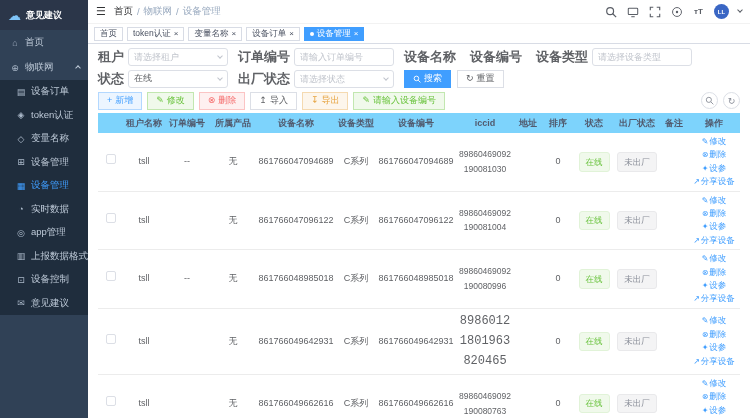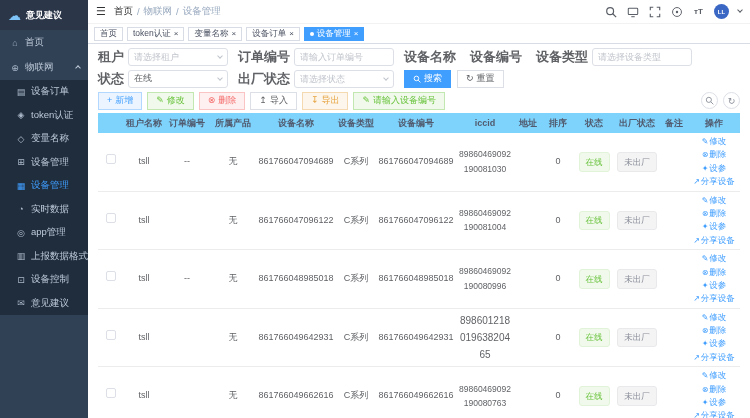--- a/index.html
+++ b/index.html
@@ -460,21 +460,21 @@
             </tr>
 
             <tr>
               <td><span class="ckbox"></span></td>
               <td>tsll</td>
               <td></td>
               <td>无</td>
               <td>861766049642931</td>
               <td>C系列</td>
               <td>861766049642931</td>
-              <td style="font-size:10px;">89860121801963820465</td>
+              <td style="font-size:12px;font-family:Liberation Mono, monospace;">89860121801963820465</td>
               <td></td>
               <td>0</td>
               <td><span class="badge badge-green">在线</span></td>
               <td><span class="badge badge-gray">未出厂</span></td>
               <td></td>
               <td>
                 <a class="op"><span class="oic">✎</span><span>修改</span></a>
                 <a class="op"><span class="oic">⊗</span><span>删除</span></a>
                 <a class="op"><span class="oic">✦</span><span>设参</span></a>
                 <a class="op"><span class="oic">↗</span><span>分享设备</span></a>

